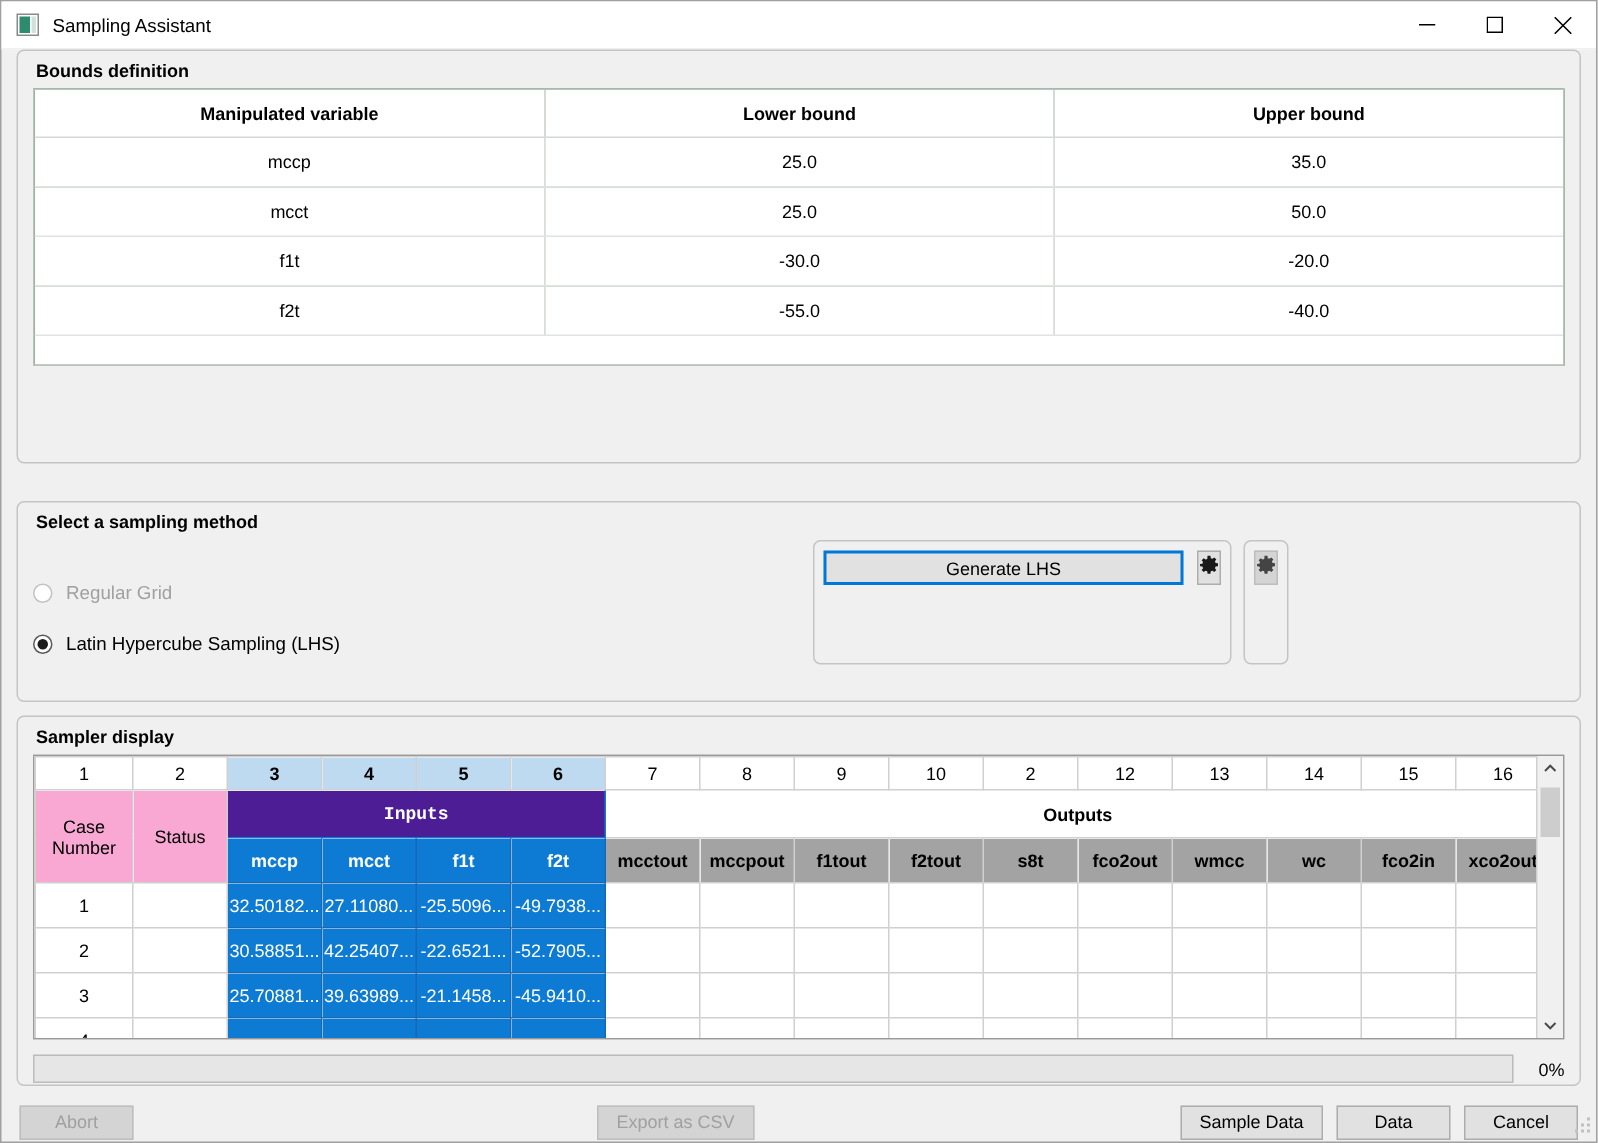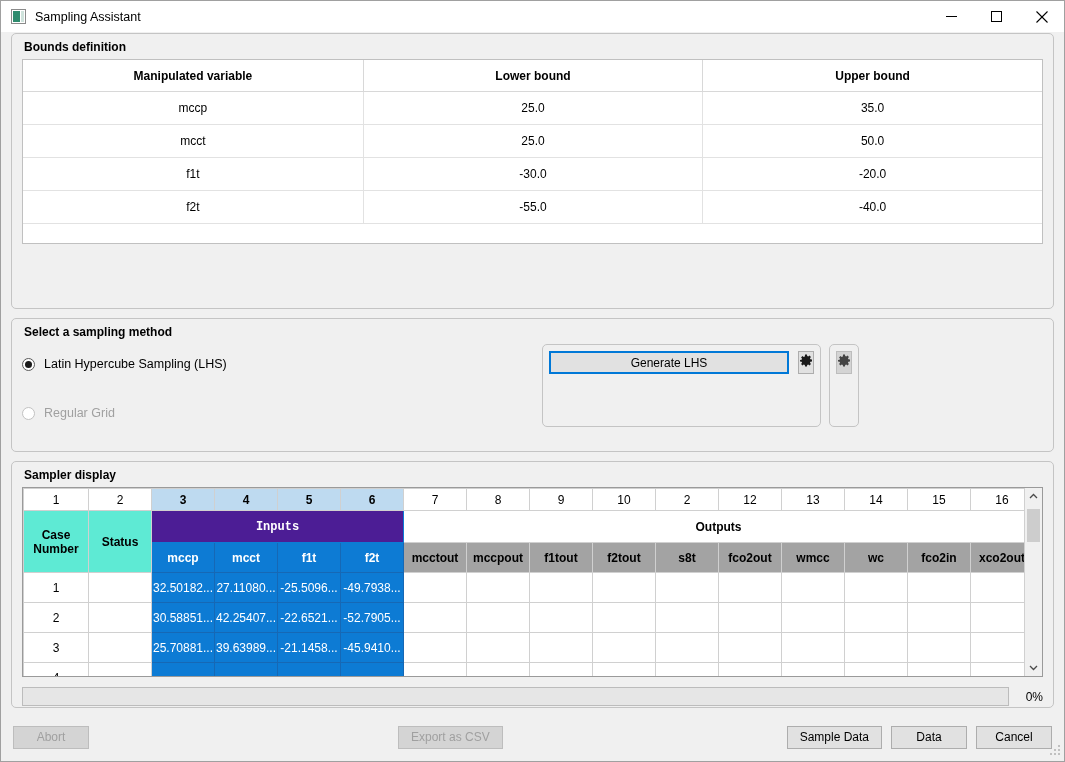--- a/index.html
+++ b/index.html
@@ -100,21 +100,21 @@
   table.sg th,table.sg td{
     border:1px solid #d0d0d0;font-size:12px;text-align:center;padding:0;
     box-sizing:border-box;overflow:hidden;white-space:nowrap;
   }
   .idx-cell{height:22px;font-weight:normal;background:#fff;}
   .idx-cell.sel{background:#bedaf0;font-weight:bold;}
   .grp-cell{height:32px;font-weight:bold;background:#fff;}
   .grp-cell.sel{background:#4c1d95;color:#fff;border-color:#0d7bd4;font-family:Liberation Mono, monospace;}
   .name-cell{height:30px;font-weight:bold;background:#a3a3a3;}
   .name-cell.sel{background:#0d7bd4;color:#fff;border-color:#1668b5;}
-  .corner-cell{font-weight:bold;background:#5eead4;}
+  .corner-cell{font-weight:normal;background:#f9a8d4;}
   td.dcell{height:30px;background:#fff;}
   td.dcell.sel{background:#0d7bd4;color:#fff;border-color:#1668b5;}
   .vsb{
     width:17px;flex:0 0 17px;background:#f0f0f0;border-left:1px solid #d0d0d0;
     display:flex;flex-direction:column;align-items:center;
   }
   .sb-arrow{height:17px;width:17px;display:flex;align-items:center;justify-content:center;color:#5a5a5a;font-size:9px;}
   .sb-track{flex:1 1 auto;width:17px;position:relative;}
   .sb-thumb{position:absolute;left:2px;top:4px;width:13px;height:33px;background:#cdcdcd;}
   
@@ -159,21 +159,21 @@
         <svg width="12" height="12" viewBox="0 0 12 12">
             <line x1="0.5" y1="0.5" x2="11.5" y2="11.5" stroke="#000" stroke-width="1.1"></line>
             <line x1="11.5" y1="0.5" x2="0.5" y2="11.5" stroke="#000" stroke-width="1.1"></line>
           </svg>
       </div>
     </div>
   </div>
 
   <div class="content">
 
-    <div class="groupbox" style="height:276px;margin-bottom:9px;">
+    <div class="groupbox" style="height:276px;margin-bottom:25px;">
       <div class="gb-title">Bounds definition</div>
       <div class="bounds-wrap">
         <table class="bt">
           <colgroup>
               <col style="width:33.4%">
               <col style="width:33.3%">
               <col style="width:33.3%">
             </colgroup>
           <thead>
             <tr>
@@ -208,27 +208,27 @@
               </tr>
           </tbody>
         </table>
       </div>
     </div>
 
     <div class="groupbox" style="height:134px;margin-bottom:9px;">
       <div class="gb-title">Select a sampling method</div>
       <div class="method-body">
         <div class="radios">
+          <div class="radio-row second">
+            <span class="rb off"></span>
+            <span class="rb-label disabled">Regular Grid</span>
+          </div>
           <div class="radio-row">
             <span class="rb on"></span>
             <span class="rb-label">Latin Hypercube Sampling (LHS)</span>
-          </div>
-          <div class="radio-row second">
-            <span class="rb off"></span>
-            <span class="rb-label disabled">Regular Grid</span>
           </div>
         </div>
         <div class="gen-col">
           <div class="gen-panel">
             <div class="btn focus gen-main">Generate LHS</div>
             <div class="btn gen-gear">
               <span>
                 <svg width="14" height="14" viewBox="0 0 16 16">
                     <path fill="#1a1a1a" d="M8 5.2A2.8 2.8 0 1 0 8 10.8 2.8 2.8 0 0 0 8 5.2zm0 1.5a1.3 1.3 0 1 1 0 2.6 1.3 1.3 0 0 1 0-2.6z"></path>
                     <path fill="#1a1a1a" d="M6.9 0.6h2.2l0.25 1.8 1.25 0.52 1.45-1.1 1.56 1.56-1.1 1.45 0.52 1.25 1.8 0.25v2.2l-1.8 0.25-0.52 1.25 1.1 1.45-1.56 1.56-1.45-1.1-1.25 0.52-0.25 1.8H6.9l-0.25-1.8-1.25-0.52-1.45 1.1-1.56-1.56 1.1-1.45-0.52-1.25-1.8-0.25V6.9l1.8-0.25 0.52-1.25-1.1-1.45 1.56-1.56 1.45 1.1 1.25-0.52z"></path>

